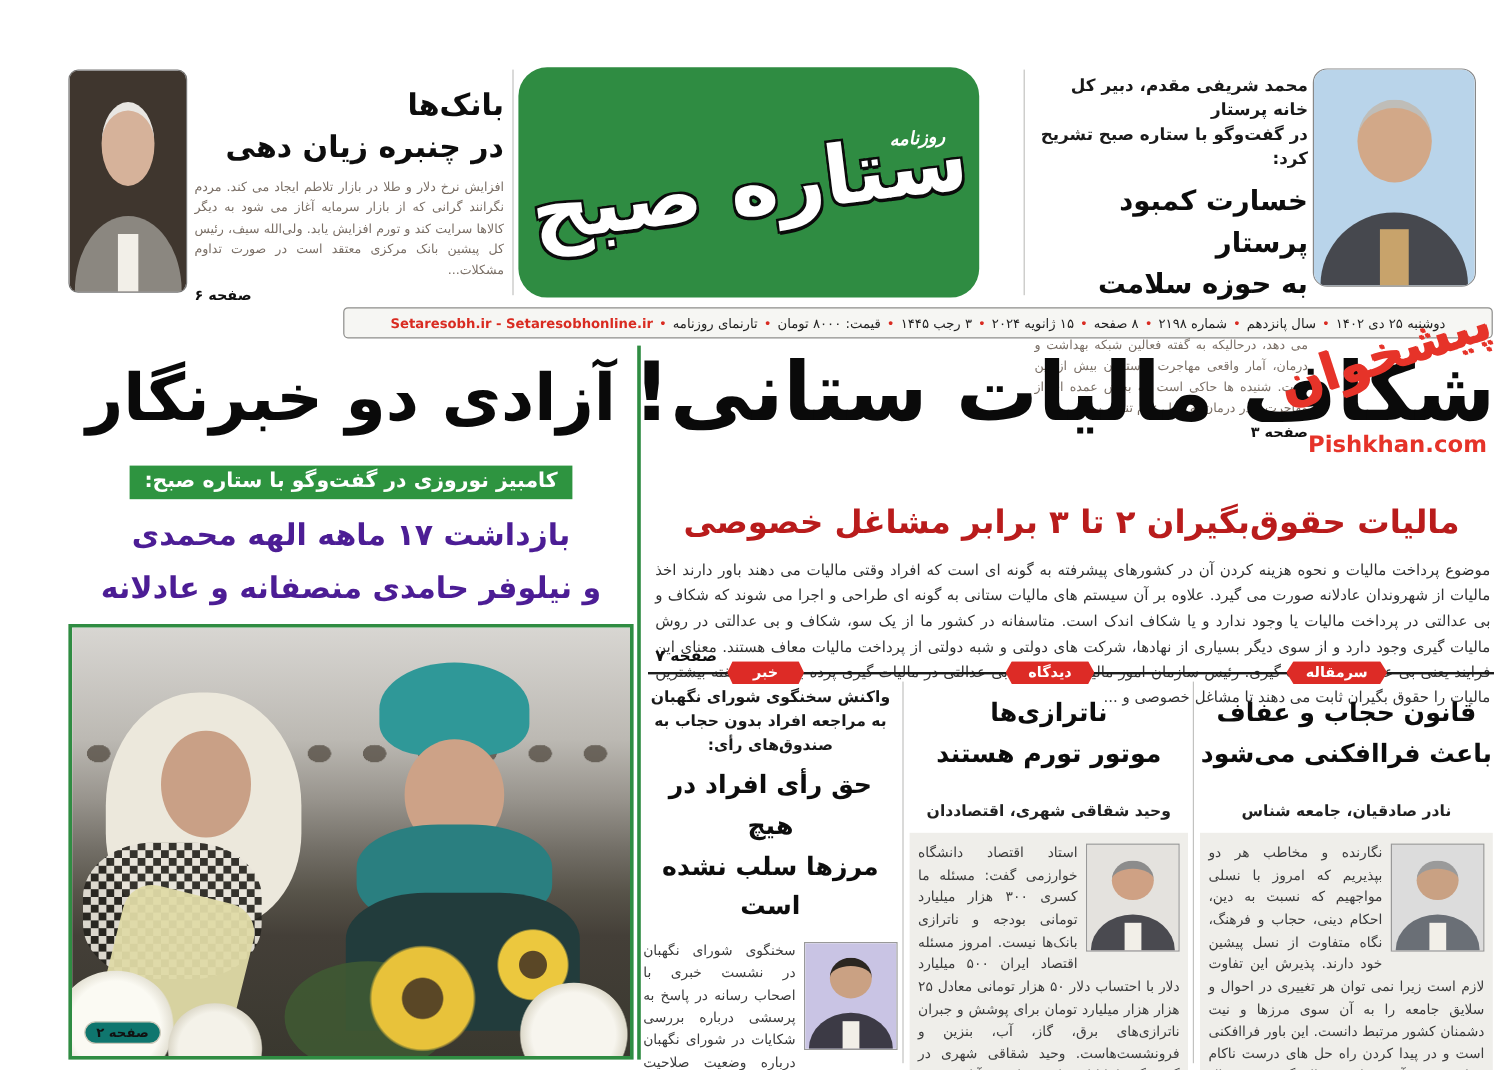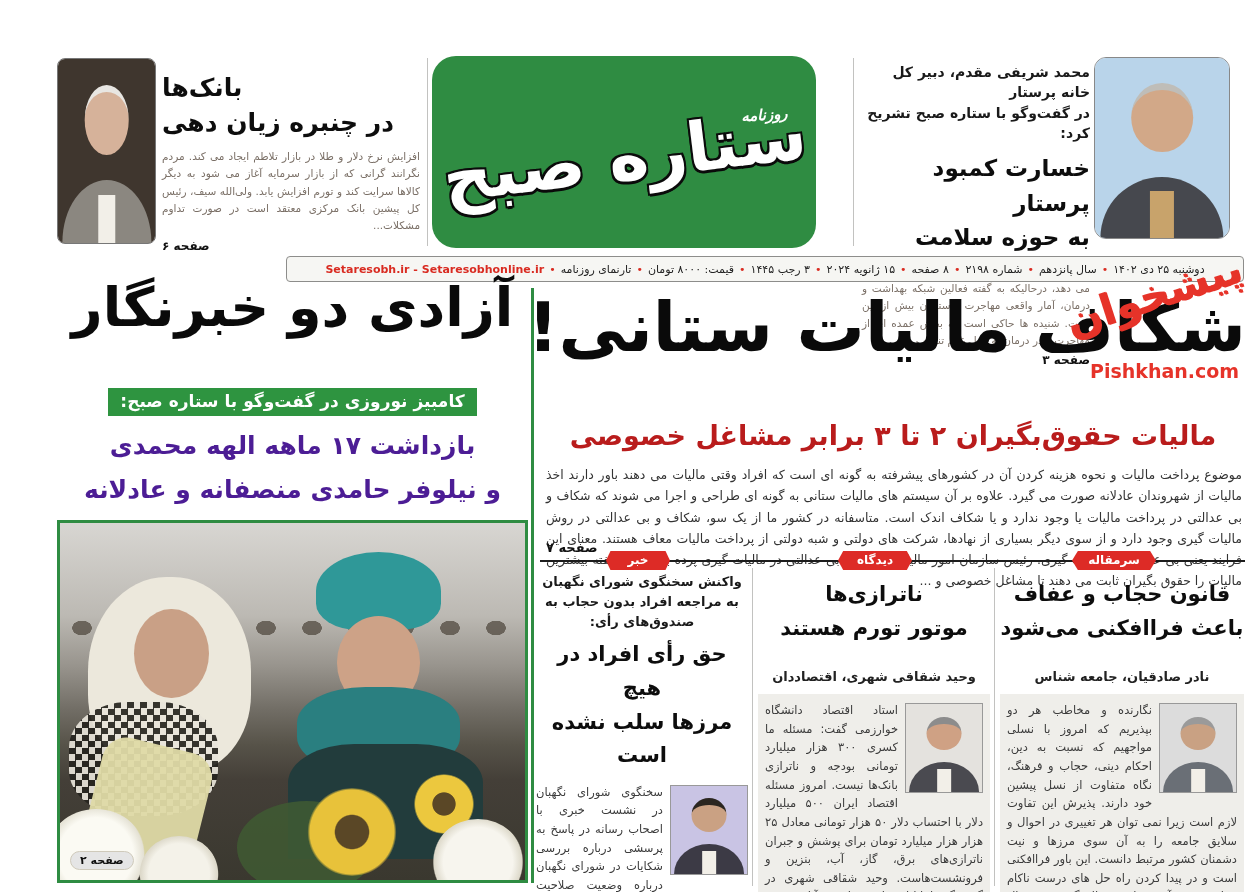--- a/index.html
+++ b/index.html
@@ -28,21 +28,21 @@
     width:92%; height:34%; background:var(--coat);
     border-radius:50% 50% 0 0 / 100% 100% 0 0;
   }
   .portrait .shirt {
     position:absolute; left:50%; bottom:0; transform:translateX(-50%);
     width:18%; height:26%; background:#f2efe8;
   }
 
   .tl-text { left:162px; top:60px; width:258px; }
   .kicker-sm { font-size:14px; font-weight:bold; color:#1a1a1a; text-align:right; line-height:1.45; }
-  .tl-head { margin-top:10px; font-size:25px; font-weight:bold; color:#0d0d0d; text-align:left; line-height:1.4; }
+  .tl-head { margin-top:10px; font-size:25px; font-weight:bold; color:#0d0d0d; text-align:right; line-height:1.4; }
   .mini-body { margin-top:8px; font-size:10.5px; color:#7a6f66; text-align:justify; line-height:1.65; }
   .pageref { font-size:12px; font-weight:bold; color:#111; margin-top:4px; }
   .pageref.left { text-align:left; }
 
   .tr-text { left:862px; top:62px; width:228px; }
   .tr-head { margin-top:8px; font-size:23px; font-weight:bold; color:#0d0d0d; text-align:right; line-height:1.5; }
 
   
   .masthead { left:432px; top:56px; width:384px; height:192px; background:#2f8c42; border-radius:24px; }
   .logo-script { position:absolute; right:28px; top:50px; color:#fff; font-size:15px; font-style:italic; font-weight:bold; transform:rotate(-4deg); }
@@ -57,21 +57,21 @@
   .datebar {
     left:286px; top:256px; width:958px; height:26px;
     background:#f6f6f3; border:1px solid #8d8d8b; border-radius:4px;
     display:flex; align-items:center; justify-content:center;
     font-size:11px; color:#222; white-space:nowrap;
   }
   .dl-seg::after { content:"•"; color:#d92b21; margin:0 5px; }
   .dl-site { color:#d92b21; font-weight:bold; direction:ltr; }
 
   
-  .feat-head { left:57px; top:276px; width:471px; text-align:center; font-size:54px; font-weight:bold; color:#0a0a0a; white-space:nowrap; }
+  .feat-head { left:57px; top:300px; width:471px; text-align:center; font-size:54px; font-weight:bold; color:#0a0a0a; white-space:nowrap; }
   .feat-badge-row { left:57px; top:388px; width:471px; display:flex; justify-content:center; }
   .green-badge { background:#2e9440; color:#fff; font-size:17px; font-weight:bold; padding:3px 12px 5px; }
   .feat-sub { left:57px; top:424px; width:471px; text-align:center; font-size:25px; font-weight:bold; color:#4c1d95; line-height:1.75; }
 
   .bigphoto { left:57px; top:520px; width:471px; height:363px; border:3px solid #2f8c42; overflow:hidden; }
   .scene { position:absolute; inset:0;
     background:linear-gradient(180deg,#d8d6d2 0%,#bcb9b3 26%,#98948d 40%,#726e66 52%,#575349 62%,#443f38 72%,#3a382f 100%); }
   .scene > div { position:absolute; }
   .crowd { left:0; top:26%; width:100%; height:16%;
     background:radial-gradient(ellipse 16px 12px at 22px 12px,#4a4238 60%,transparent 62%) repeat-x; background-size:46px 30px; opacity:.7; }
@@ -85,21 +85,21 @@
   .coat-right { left:49%; top:62%; width:42%; height:32%; background:#223c3c; border-radius:34% 34% 0 0; }
   .wrap-paper { left:7%; bottom:6%; width:24%; height:32%; background:#dfdaa6; border-radius:22%; transform:rotate(14deg); opacity:.95; }
   .fl { border-radius:50%; }
   .fl.w1 { left:-3%; bottom:-6%; width:100px; height:92px; background:radial-gradient(circle,#fbfaf3 0 55%,#e4e1d4 70%,transparent 72%); }
   .fl.w2 { left:17%; bottom:-9%; width:80px; height:76px; background:radial-gradient(circle,#f4f2e9 0 55%,#dcd8c9 70%,transparent 72%); }
   .fl.s1 { left:53%; bottom:1%; width:92px; height:88px; background:radial-gradient(circle,#5a4726 0 26%,#e8c23a 28% 66%,transparent 70%); }
   .fl.s2 { left:76%; bottom:13%; width:62px; height:60px; background:radial-gradient(circle,#5a4726 0 26%,#ecc83e 28% 66%,transparent 70%); }
   .fl.w3 { left:80%; bottom:-7%; width:92px; height:86px; background:radial-gradient(circle,#f7f5ee 0 55%,#ddd9ca 70%,transparent 72%); }
   .fl.g1 { left:38%; bottom:-4%; width:30%; height:26%; background:#3f5a33; opacity:.85; }
   .photo-badge {
-    position:absolute; left:10px; bottom:10px; background:#e5e5e5; border-radius:10px;
+    position:absolute; left:10px; bottom:10px; background:#0f766e; border-radius:10px;
     font-size:11px; font-weight:bold; color:#111; padding:2px 9px; border:1px solid #cfcabb;
   }
 
   
   .lead-head { left:540px; top:288px; width:706px; text-align:center; font-size:68px; font-weight:bold; color:#0a0a0a; white-space:nowrap; letter-spacing:-1px; }
   .lead-sub { left:540px; top:420px; width:706px; text-align:center; font-size:27px; font-weight:bold; color:#b91c1c; }
   .lead-body { left:546px; top:464px; width:696px; font-size:12.5px; line-height:1.7; color:#333; text-align:justify; }
   .lead-pageref { left:546px; top:540px; font-size:13px; font-weight:bold; color:#111; }
 
   

